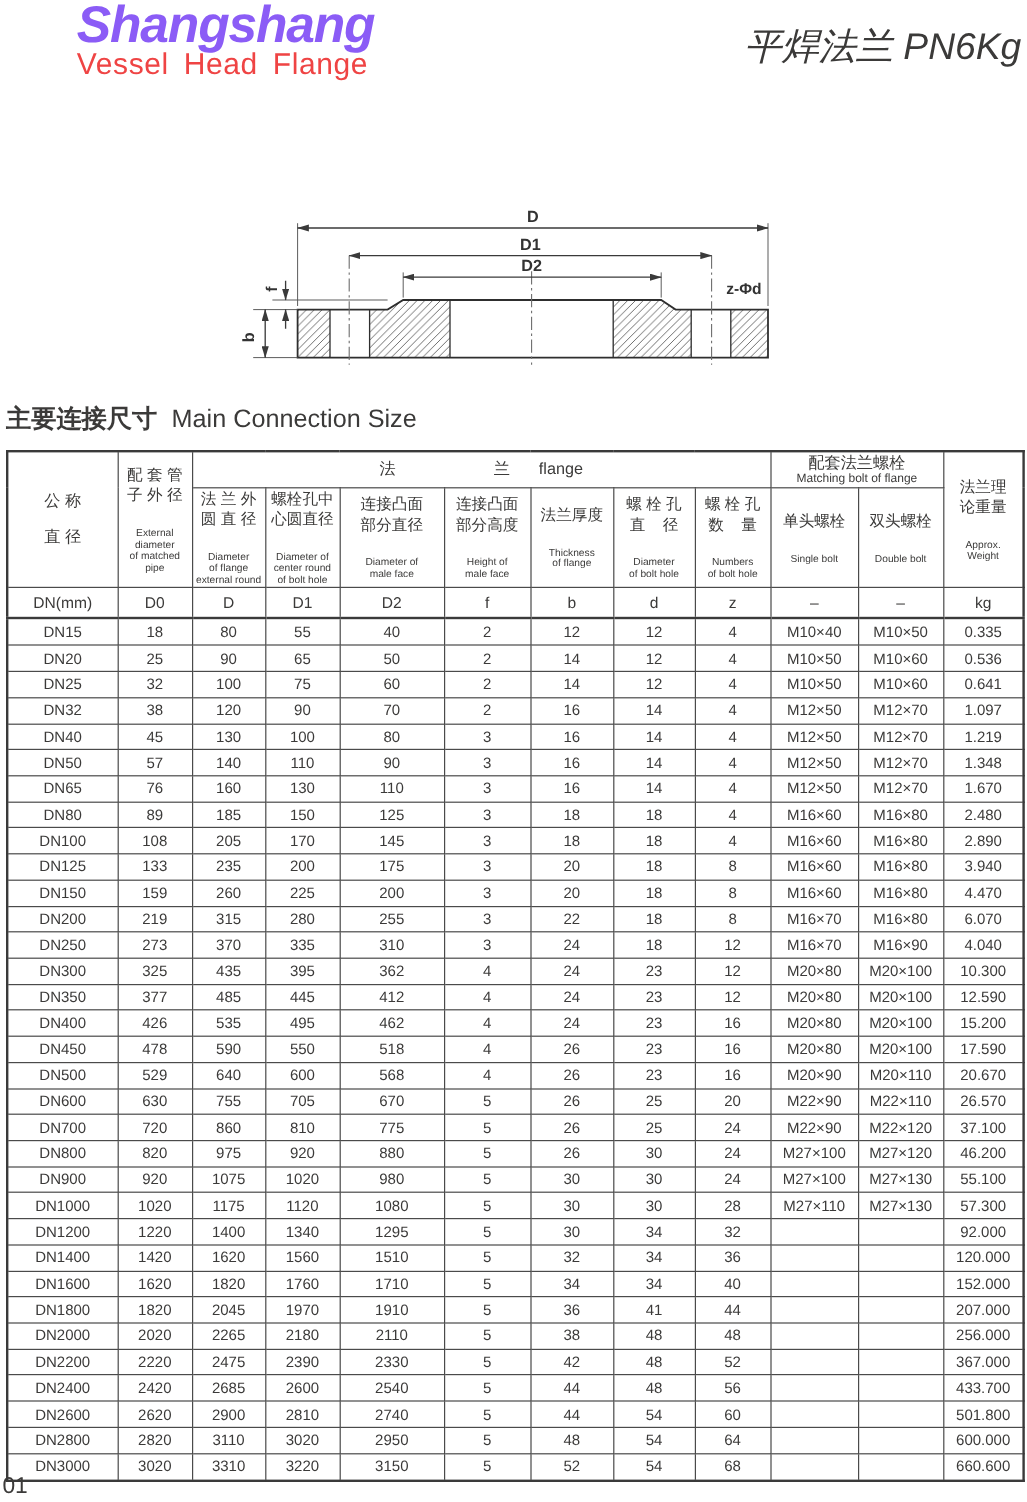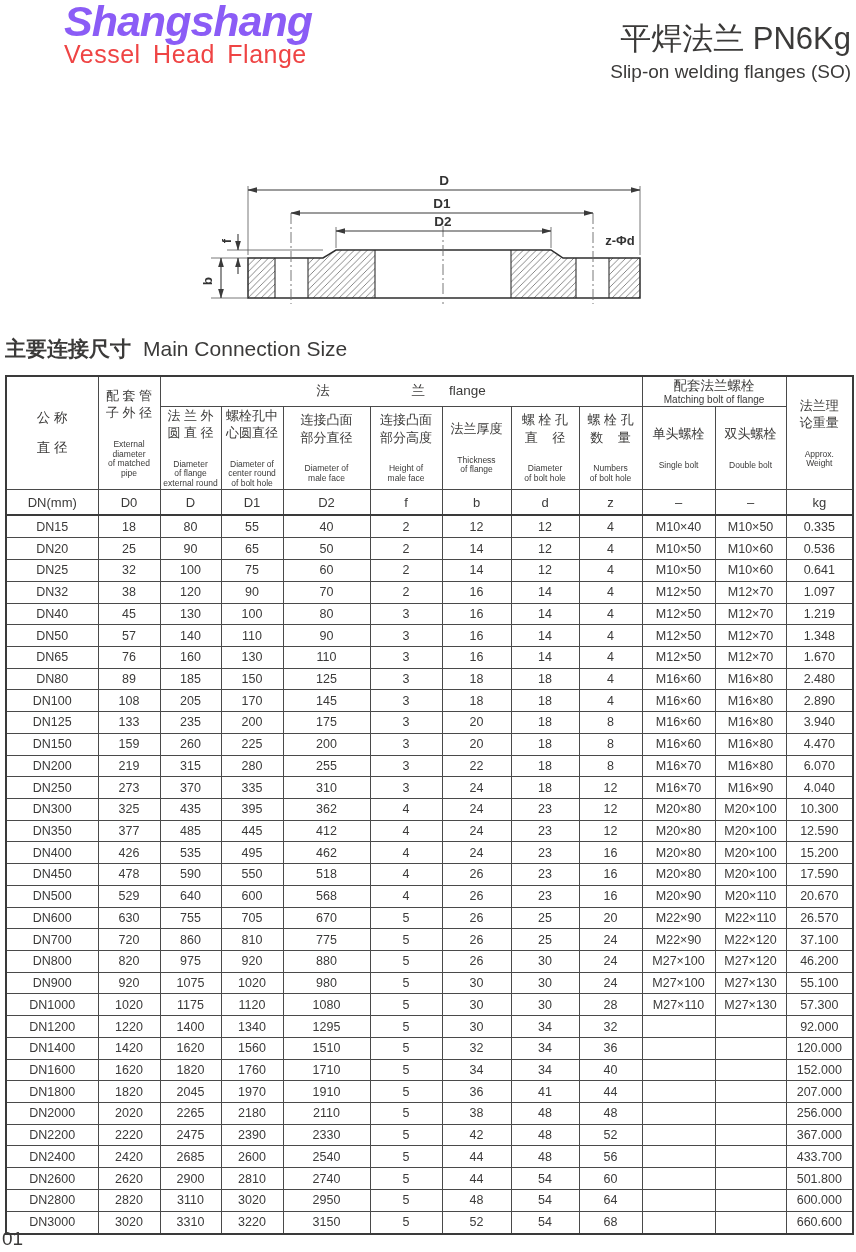--- a/index.html
+++ b/index.html
@@ -7,21 +7,21 @@
     position:relative; width:856px; height:1252px; background:#fff;
     font-family:"Liberation Sans", sans-serif; color:#3b3a39; overflow:hidden;
   }
 
   
   .logo { position:absolute; left:64px; top:0px; }
   .logo-main { font-size:43px; font-weight:bold; font-style:italic; color:#8b5cf6; letter-spacing:-1px; line-height:1.0; }
   .logo-sub  { font-size:25px; color:#ef4444; letter-spacing:0.5px; word-spacing:5px; margin-top:-1px; line-height:1.0; }
 
   
-  .title-block { position:absolute; top:22px; right:5px; text-align:right; }
+  .title-block { position:absolute; top:22px; right:5px; text-align:right;font-style:italic; }
   .doc-title { font-size:31px; line-height:1.1; }
   .doc-subtitle { font-size:19px; margin-top:5px; }
 
   
   .drawing { position:absolute; left:183px; top:168px; }
   .drawing text { font-family:"Liberation Sans", sans-serif; font-weight:bold; fill:#333; }
 
   
   .section-title { position:absolute; left:5px; top:335px; font-size:21px; white-space:nowrap; }
   .st-cn { font-weight:bold; margin-right:12px; }
@@ -54,21 +54,20 @@
 
 <div class="page">
 
   <div class="logo">
     <div class="logo-main">Shangshang</div>
     <div class="logo-sub">Vessel Head Flange</div>
   </div>
 
   <div class="title-block">
     <div class="doc-title">平焊法兰 PN6Kg</div>
-    <div class="doc-subtitle">Slip-on welding flanges (SO)</div>
   </div>
 
   <svg class="drawing" width="500" height="150" viewBox="0 0 500 150">
     <defs>
       <pattern id="hatch" patternUnits="userSpaceOnUse" width="6.5" height="6.5">
         <path d="M0,6.5 L6.5,0" stroke="#606060" stroke-width="0.75"></path>
       </pattern>
       <marker id="arr" viewBox="0 0 10 6" refX="9.5" refY="3" markerWidth="9" markerHeight="5.4" orient="auto-start-reverse">
           <path d="M0,0 L10,3 L0,6 Z" fill="#3a3a3a"></path>
         </marker>

